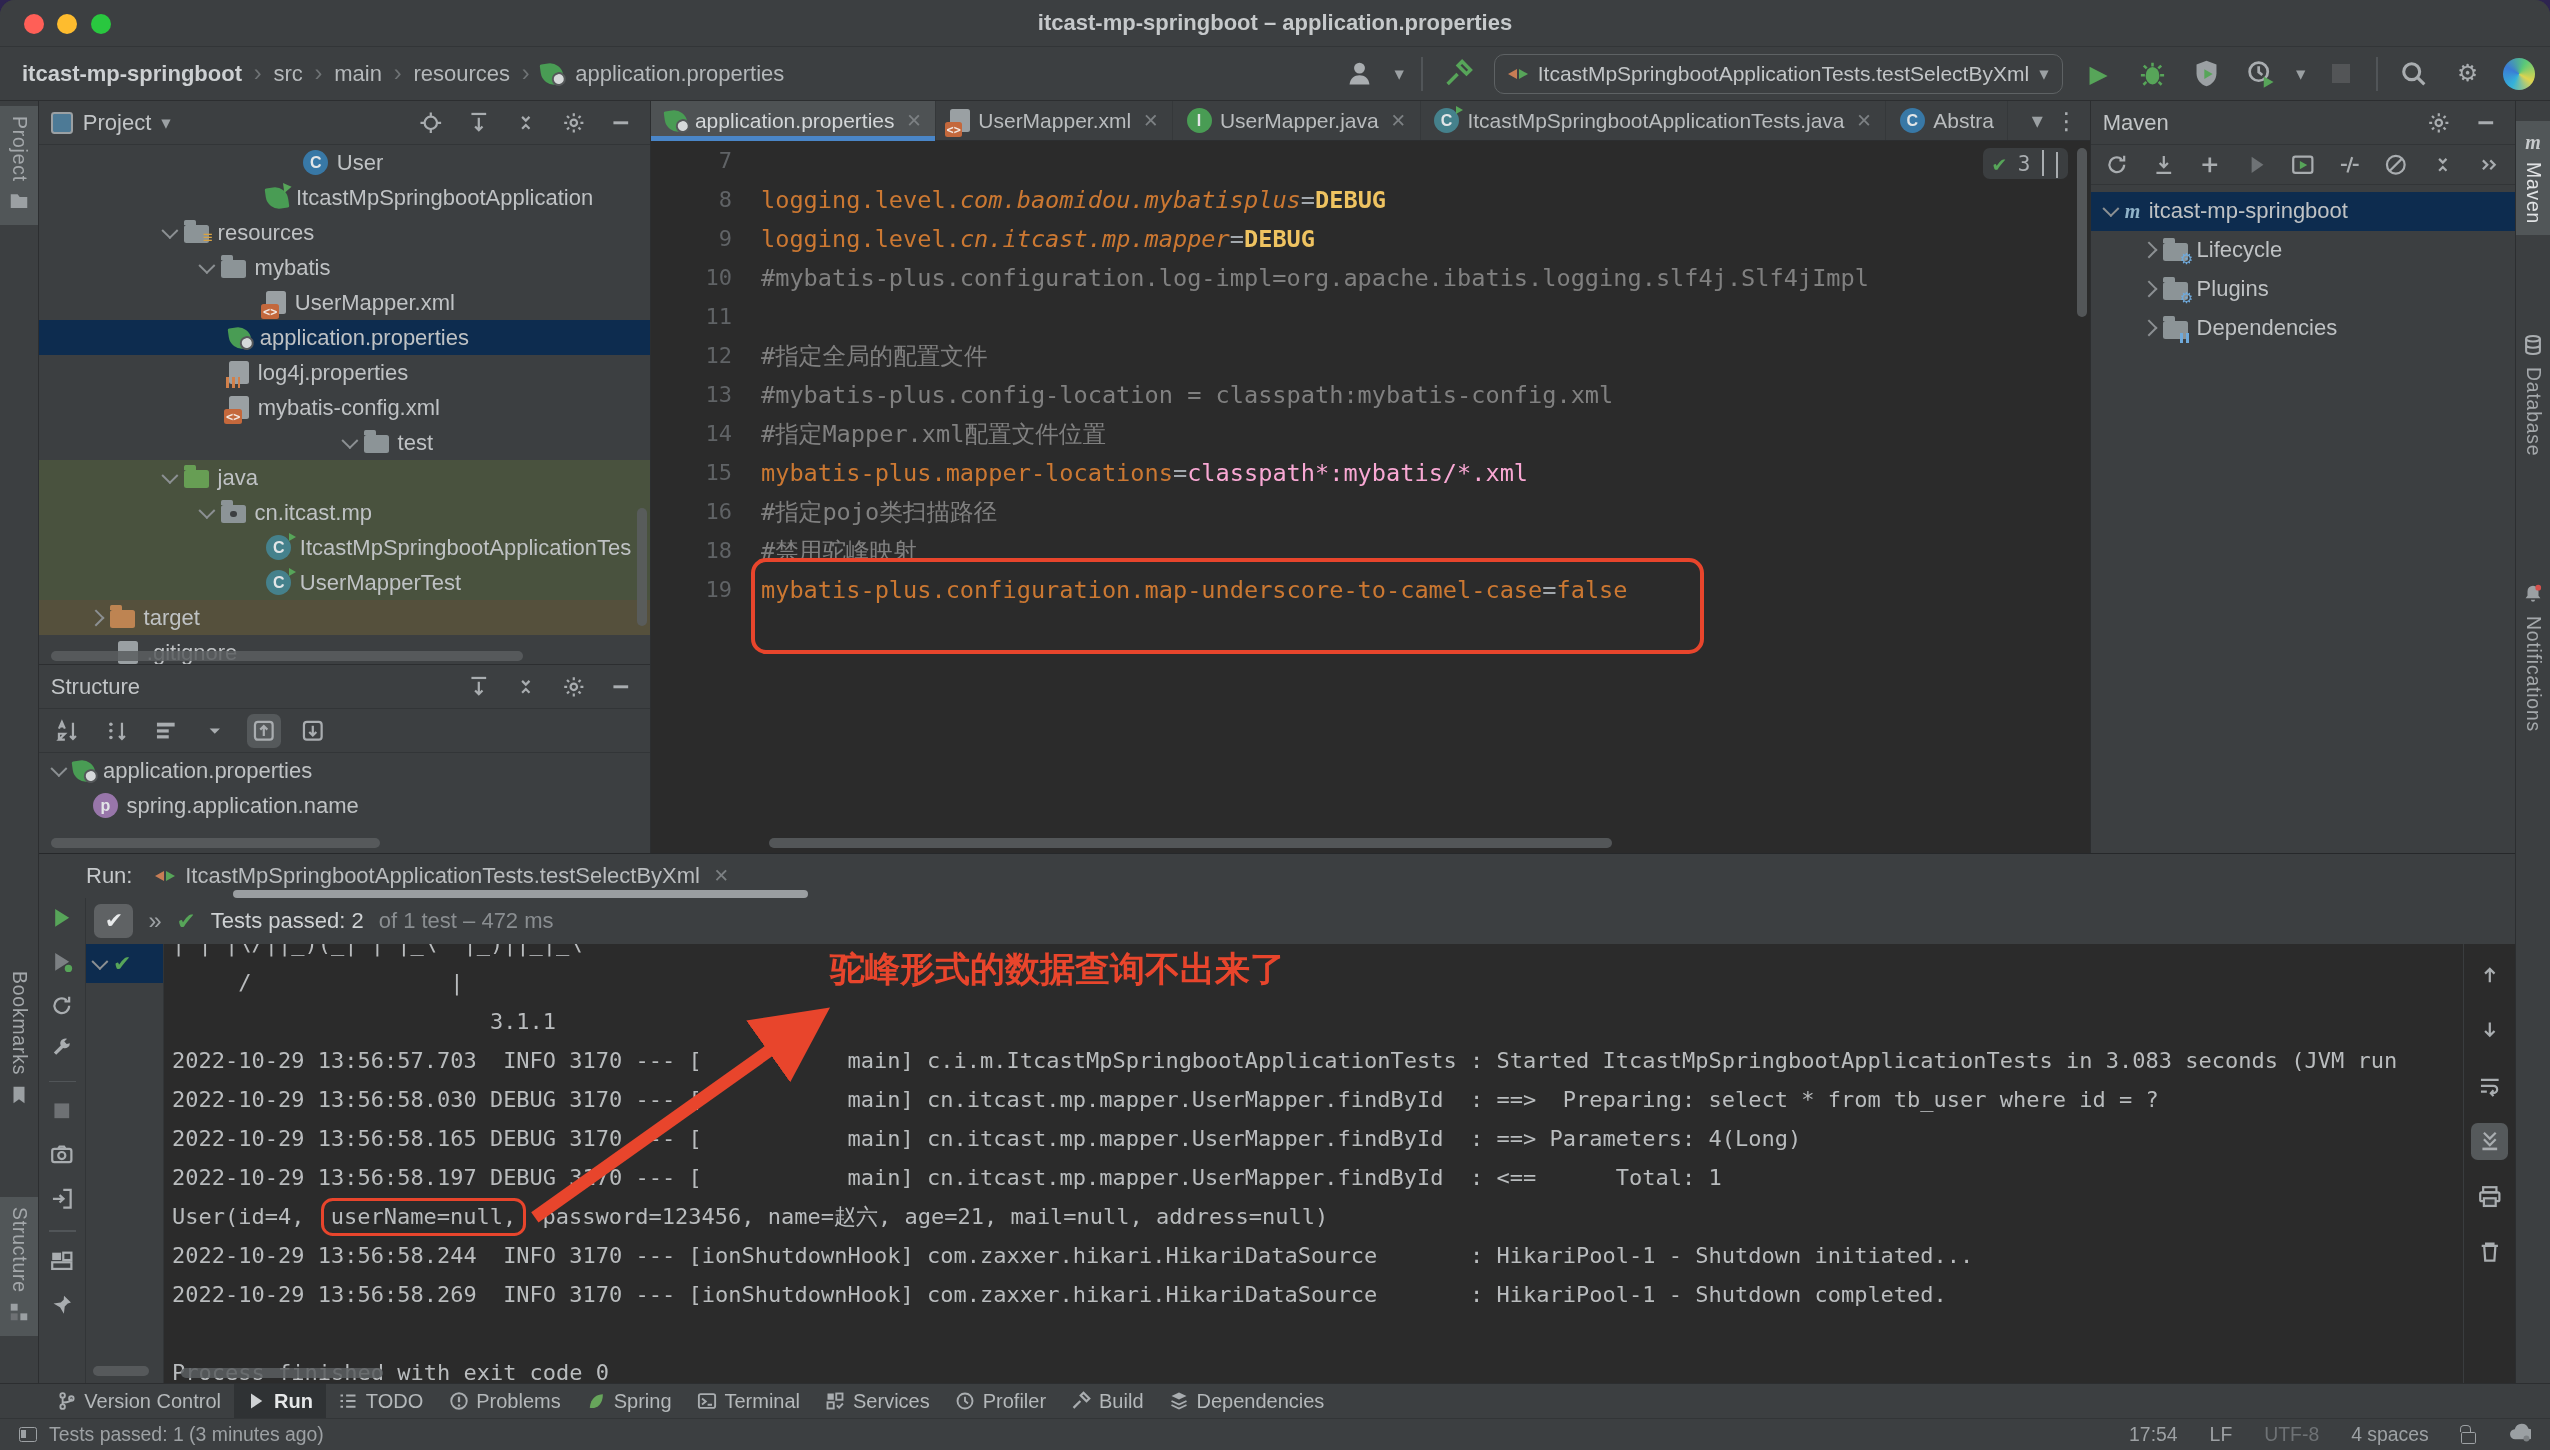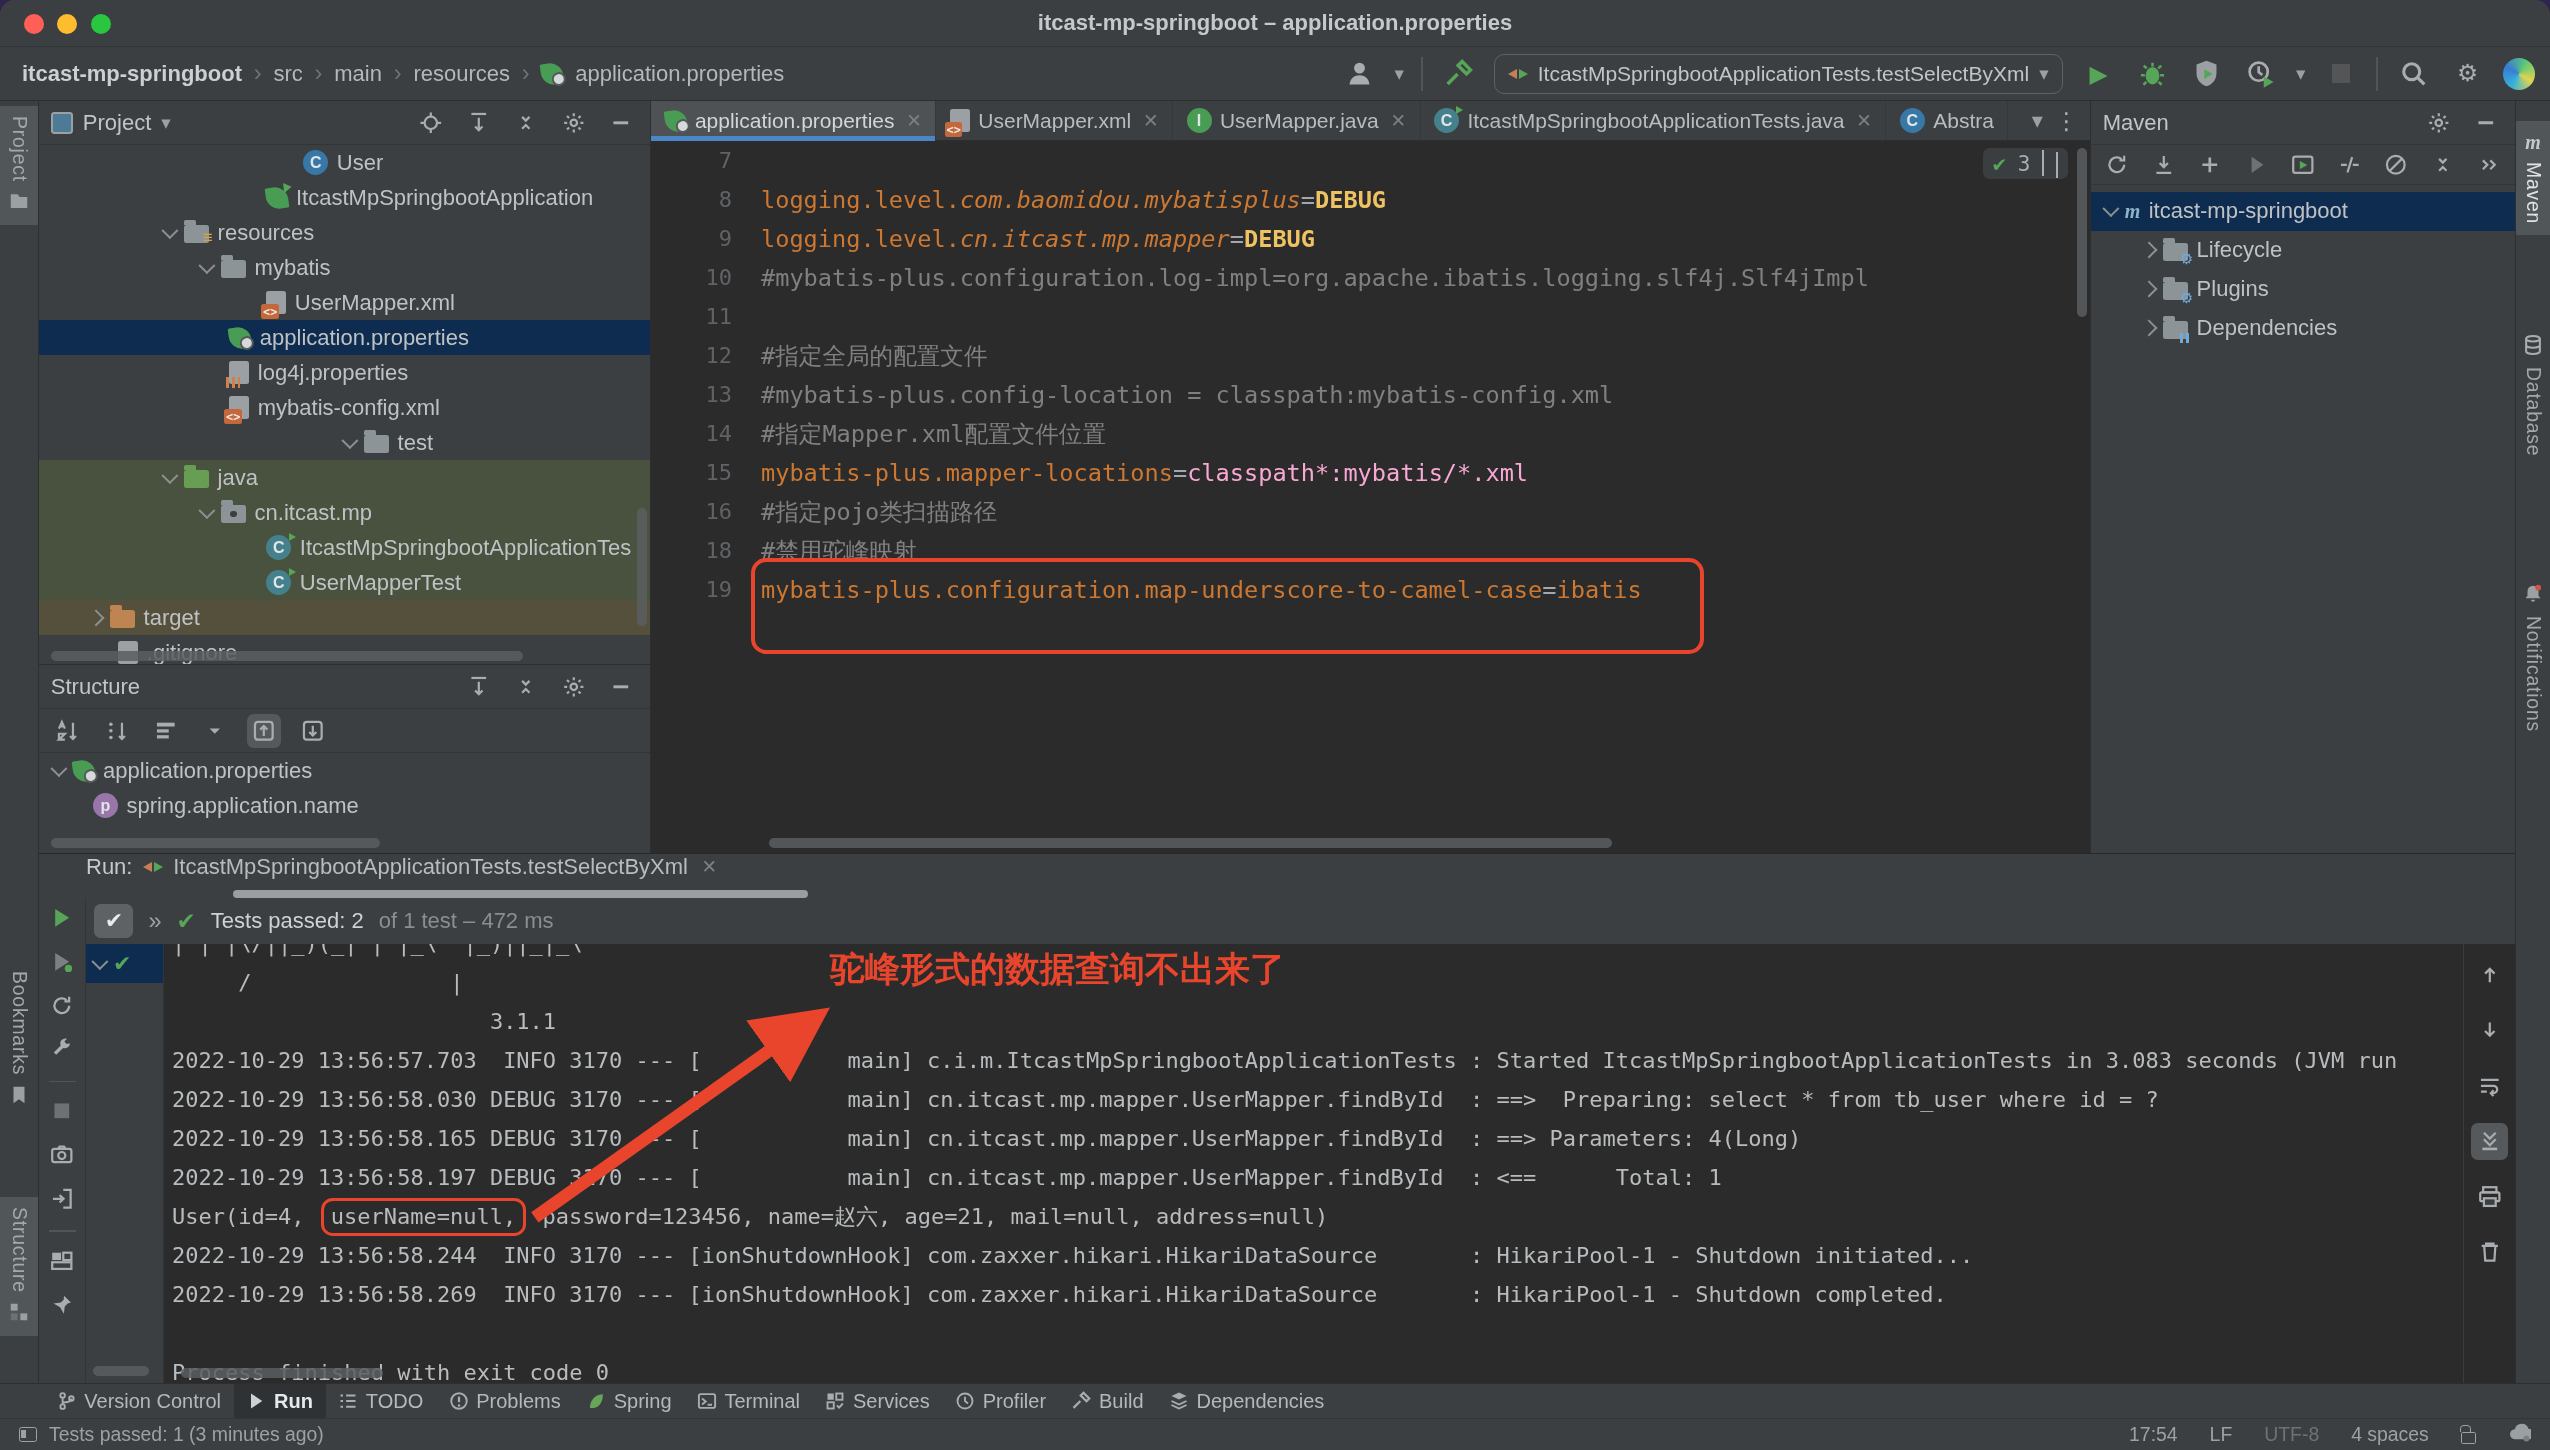--- a/index.html
+++ b/index.html
@@ -78,21 +78,21 @@
   .hthumb{position:absolute;height:10px;border-radius:5px;background:#5A5E60;opacity:.85}
   .vthumb{position:absolute;width:10px;border-radius:5px;background:#5A5E60;opacity:.85}
   
   .maven{width:425px;border-left:1.7px solid #2c2e30;display:flex;flex-direction:column;background:#3C3F41}
   .mtoolbar{height:40px;display:flex;align-items:center;gap:15px;padding:0 10px;border-bottom:0.8px solid #323537}
   .mtoolbar svg{width:23.6px;height:23.6px}
   .mrow{height:39px;display:flex;align-items:center;gap:8.4px;font-size:22px;color:#BFC2C4;cursor:default}
   .mrow.sel{background:#0D2C4F}
   
   .run{height:530px;border-top:1.7px solid #26282a;display:flex;flex-direction:column;background:#3C3F41}
-  .run-head{height:44px;display:flex;align-items:flex-start;gap:11px;padding-left:47px;font-size:22px;position:relative}
+  .run-head{height:44px;display:flex;align-items:center;gap:23px;padding-left:47px;font-size:22px;position:relative}
   .run-tab{display:flex;align-items:center;gap:10px;color:#B9BCBE}
   .run-pill{position:absolute;left:194px;bottom:0;width:575px;height:7.6px;border-radius:4.2px;background:#9A9EA1}
   .run-body{flex:1;display:flex;min-height:0}
   .run-strip{width:47px;display:flex;flex-direction:column;align-items:center;gap:17px;padding-top:8.4px;border-right:0.8px solid #323537}
   .run-strip svg{width:23.6px;height:23.6px}
   .rsep{width:27px;height:1.7px;background:#515558}
   .run-main{flex:1;display:flex;flex-direction:column;min-width:0}
   .run-toolbar{height:46px;display:flex;align-items:center;gap:15px;padding-left:8.4px;font-size:22px}
   .cbox{width:39px;height:34px;border-radius:6.7px;background:#5F6264;display:flex;align-items:center;justify-content:center;color:#E8EAEB;font-size:22px}
   .status-strong{color:#CFD2D4}
@@ -572,21 +572,21 @@
               <div class="eline">
                 <span class="gut">16</span>
                 <span class="ecode"><span class="c">#指定pojo类扫描路径</span></span>
               </div>
               <div class="eline">
                 <span class="gut">18</span>
                 <span class="ecode"><span class="c">#禁用驼峰映射</span></span>
               </div>
               <div class="eline">
                 <span class="gut">19</span>
-                <span class="ecode"><span class="k">mybatis-plus.configuration.map-underscore-to-camel-case</span><span class="eq">=</span><span class="k">ibatis</span></span>
+                <span class="ecode"><span class="k">mybatis-plus.configuration.map-underscore-to-camel-case</span><span class="eq">=</span><span class="k">false</span></span>
               </div>
               <div class="red-box-editor"></div>
             <div class="hthumb" style="left:118px;bottom:5px;width:843px"></div>
             <div class="vthumb" style="right:3.4px;top:6.7px;height:169px"></div>
           </div>
         </div>
 
         <div class="maven">
           <div class="panel-head">
             <span>Maven</span>

